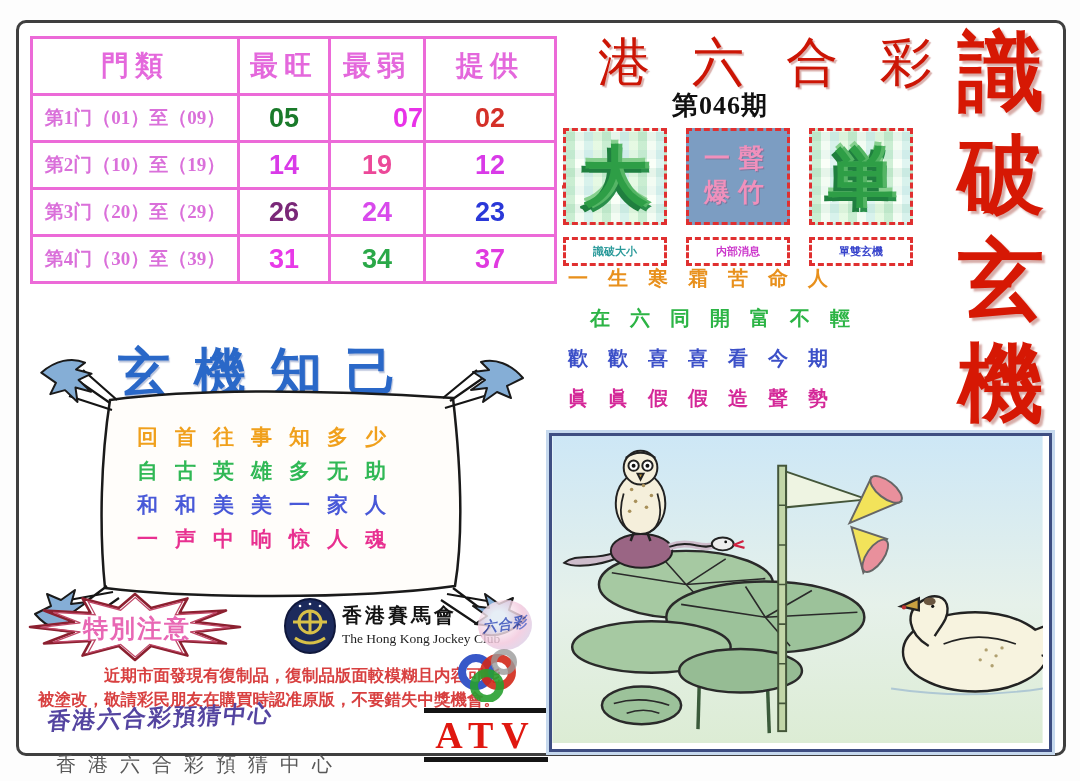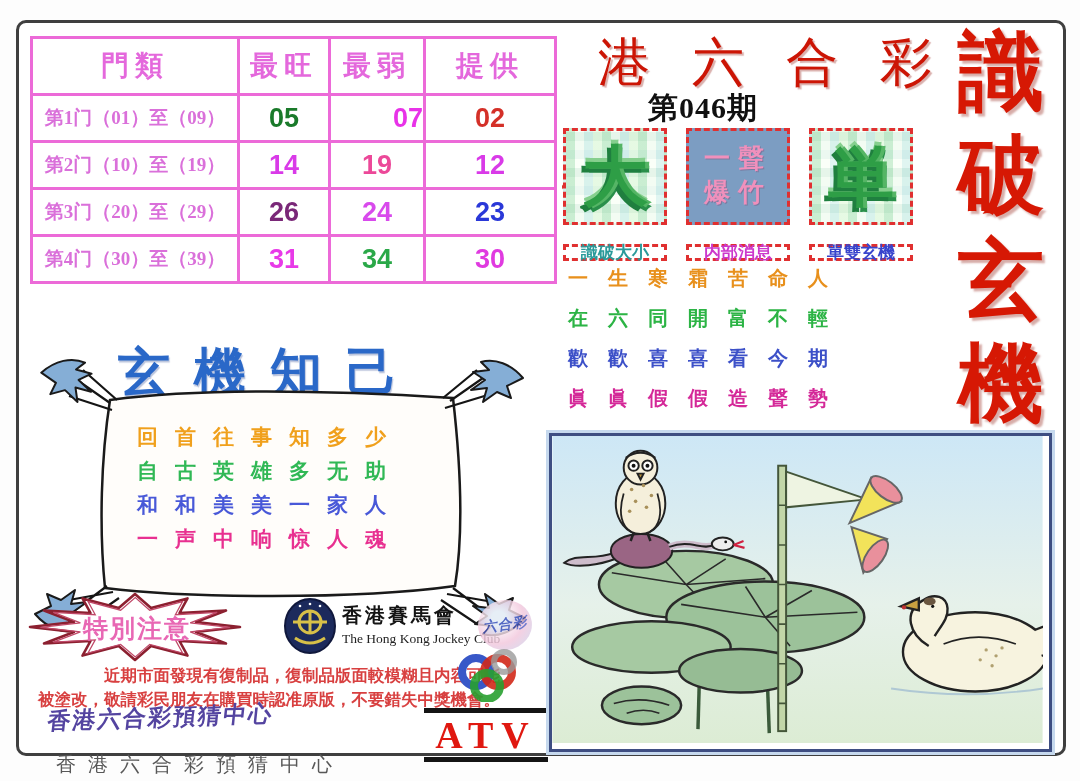--- a/index.html
+++ b/index.html
@@ -53,30 +53,30 @@
   
   .atv{position:absolute;left:424px;top:648px;width:124px;}
   .atv-bar{height:5px;background:#141414;margin:2px 0;}
   .atv-label{font-size:38px;line-height:40px;font-weight:bold;color:#e01810;text-align:center;
              letter-spacing:8px;font-family:"Liberation Serif",serif;}
 
   
   .main-title{position:absolute;left:598px;top:28px;width:360px;font-size:52px;font-weight:normal;
     color:#cc1505;letter-spacing:42px;white-space:nowrap;font-family:"Liberation Serif",serif;
     text-shadow:2px 2px 1px rgba(150,30,20,.35);}
-  .issue-no{position:absolute;left:648px;top:88px;font-size:30px;font-weight:bold;color:#101010;
+  .issue-no{position:absolute;left:672px;top:88px;font-size:26px;font-weight:bold;color:#101010;
     font-family:"Liberation Serif",serif;letter-spacing:1px;}
   .red-dash{position:absolute;left:562px;top:183px;width:26px;height:6px;background:#cc2211;
     border-radius:3px;transform:rotate(-6deg);}
 
   .mystery-box{position:absolute;top:128px;width:104px;}
   .box-image{height:97px;border:3px dashed #e03030;box-sizing:border-box;position:relative;
     display:flex;align-items:center;justify-content:center;flex-direction:column;}
-  .box-caption{margin-top:19px;border:3px dashed #e03030;box-sizing:border-box;height:17px;
-    display:flex;align-items:center;justify-content:center;font-size:17px;font-weight:bold;background:#fff;
+  .box-caption{margin-top:12px;border:3px dashed #e03030;box-sizing:border-box;height:29px;
+    display:flex;align-items:center;justify-content:center;font-size:11px;font-weight:bold;background:#fff;
     white-space:nowrap;}
   .mosaic{background:
     repeating-linear-gradient(90deg, rgba(168,224,184,.5) 0 9px, rgba(255,255,255,.45) 9px 18px,
       rgba(190,230,240,.4) 18px 27px, rgba(225,248,220,.5) 27px 36px),
     repeating-linear-gradient(0deg, #eafaea 0 9px, #d2ecd8 9px 18px, #f6fff2 18px 27px, #dcf2e6 27px 36px);}
   .mosaic-glyph{font-size:66px;font-weight:900;font-family:"Liberation Serif",serif;color:#2e9e46;
     text-shadow:4px 0 #55b565,-4px 4px #1f7f3f,0 -4px #86cf8e,4px 4px #2a8f4a;}
   .blue-box{background:#7c9dc2;}
   .blue-box .bline{font-size:26px;font-weight:bold;color:#f090bc;letter-spacing:8px;line-height:34px;
     font-family:Liberation Mono, monospace;text-shadow:1px 1px 0 rgba(120,40,80,.3);}
@@ -127,21 +127,21 @@
       <tr>
         <td class="row-label">第3门（20）至（29）</td>
         <td class="num-cell" style="color: rgb(122, 40, 120);">26</td>
         <td class="num-cell" style="color: rgb(216, 74, 236);">24</td>
         <td class="num-cell" style="color: rgb(42, 56, 216);">23</td>
       </tr>
       <tr>
         <td class="row-label">第4门（30）至（39）</td>
         <td class="num-cell" style="color: rgb(232, 58, 232);">31</td>
         <td class="num-cell" style="color: rgb(42, 168, 72);">34</td>
-        <td class="num-cell" style="color: rgb(224, 58, 224);">30</td>
+        <td class="num-cell" style="color: rgb(224, 58, 224);">37</td>
       </tr>
     </tbody>
       </table>
   </div>
 
   <div class="banner-title">玄機知己</div>
 
   <svg class="banner-art" width="510" height="300" viewBox="0 0 510 300">
     <defs>
       <path id="bird" d="M2,22 C14,8 30,2 44,6 L36,14 L52,16 L40,24 L54,34 L38,32 L42,46 L28,36 L14,42 L18,30 Z" fill="#85aed6" stroke="#1a1a1a" stroke-width="2" stroke-linejoin="round"></path>
@@ -240,21 +240,21 @@
 
   <div class="vertical-title">
     <div class="vchar">識</div>
     <div class="vchar">破</div>
     <div class="vchar">玄</div>
     <div class="vchar">機</div>
   </div>
 
   <div class="right-poem">
     <div class="poem-line" style="color: rgb(232, 144, 28);">一生寒霜苦命人</div>
-    <div class="poem-line" style="color: rgb(44, 180, 69);">在六同開富不輕</div>
+    <div class="poem-line" style="color: rgb(44, 180, 69); margin-left: 22px;">在六同開富不輕</div>
     <div class="poem-line" style="color: rgb(60, 80, 200);">歡歡喜喜看今期</div>
     <div class="poem-line" style="color: rgb(212, 40, 152);">眞眞假假造聲勢</div>
   </div>
 
   <div class="drawing">
     <svg width="491" height="307" viewBox="0 0 495 310">
       <defs>
         <linearGradient id="sky" x1="0" y1="0" x2="0" y2="1">
           <stop offset="0" stop-color="#cde7f6"></stop>
             <stop offset="0.55" stop-color="#e6f1ea"></stop>

